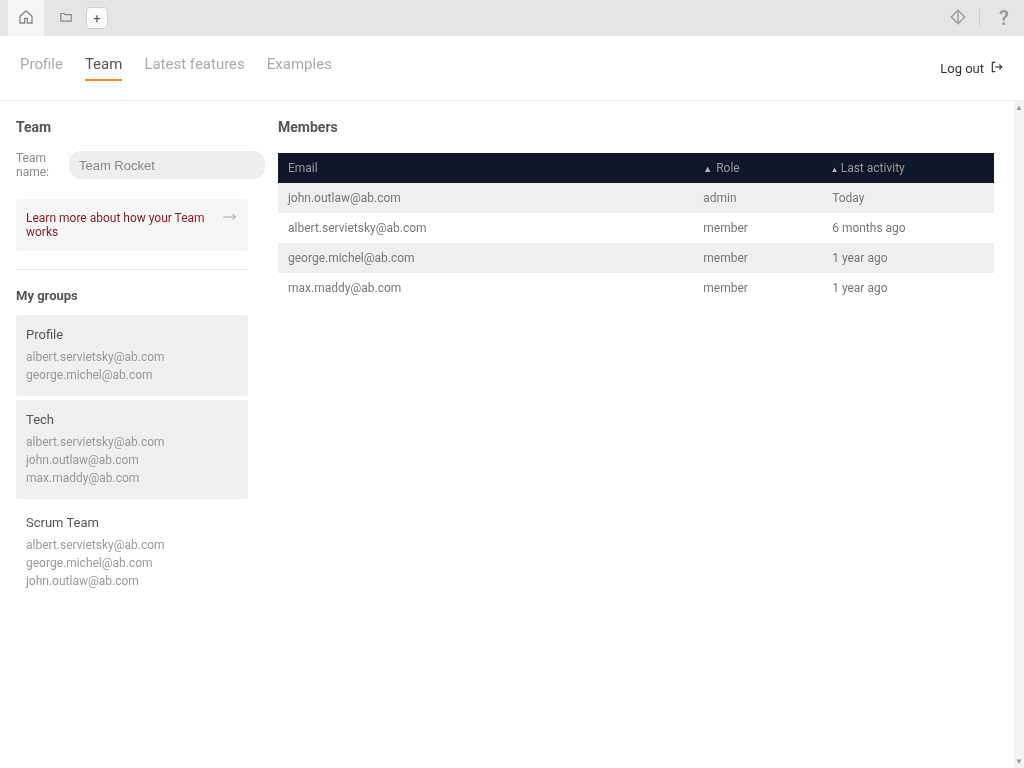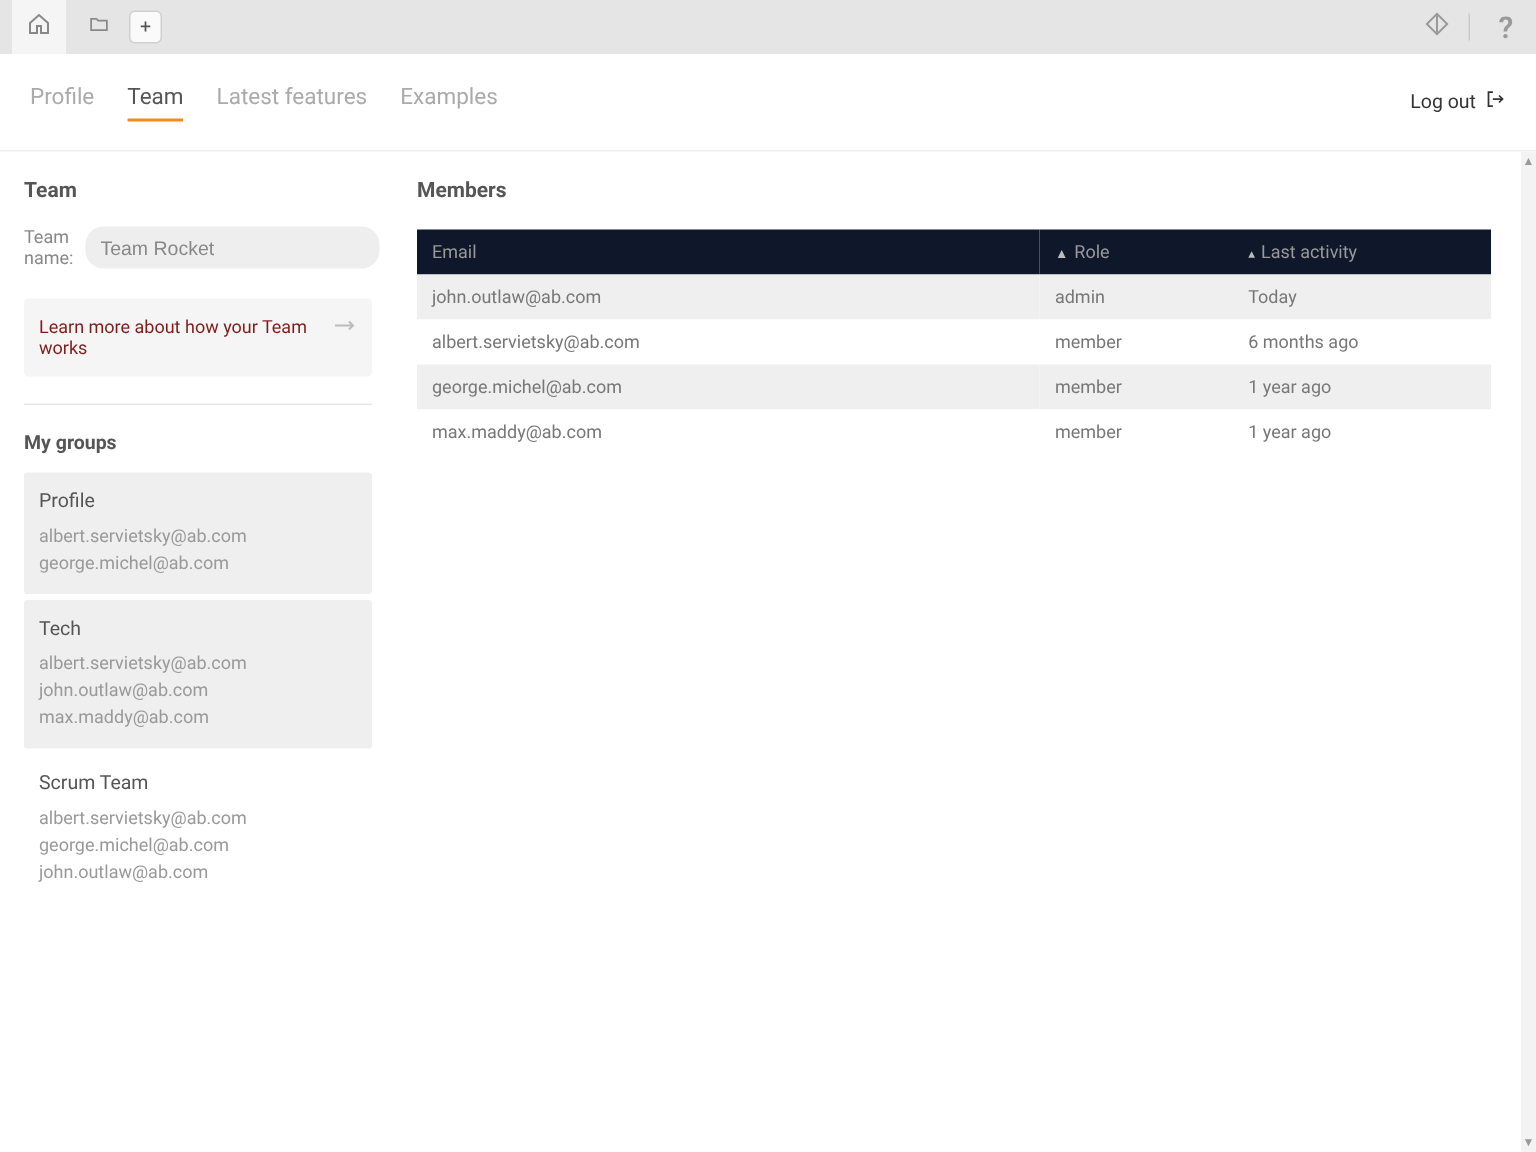--- a/index.html
+++ b/index.html
@@ -142,21 +142,21 @@
     }
     .sidebar h3 {
       font-size: 14px;
       color: #555;
       font-weight: 700;
       margin-bottom: 16px;
     }
     .teamname-row {
       display: flex;
       align-items: center;
-      gap: 8px;
+      gap: 20px;
       margin-bottom: 20px;
       font-size: 12px;
       color: #888;
     }
     .teamname-input {
       flex: 1;
       background: #eee;
       border: none;
       height: 28px;
       padding: 0 10px;

